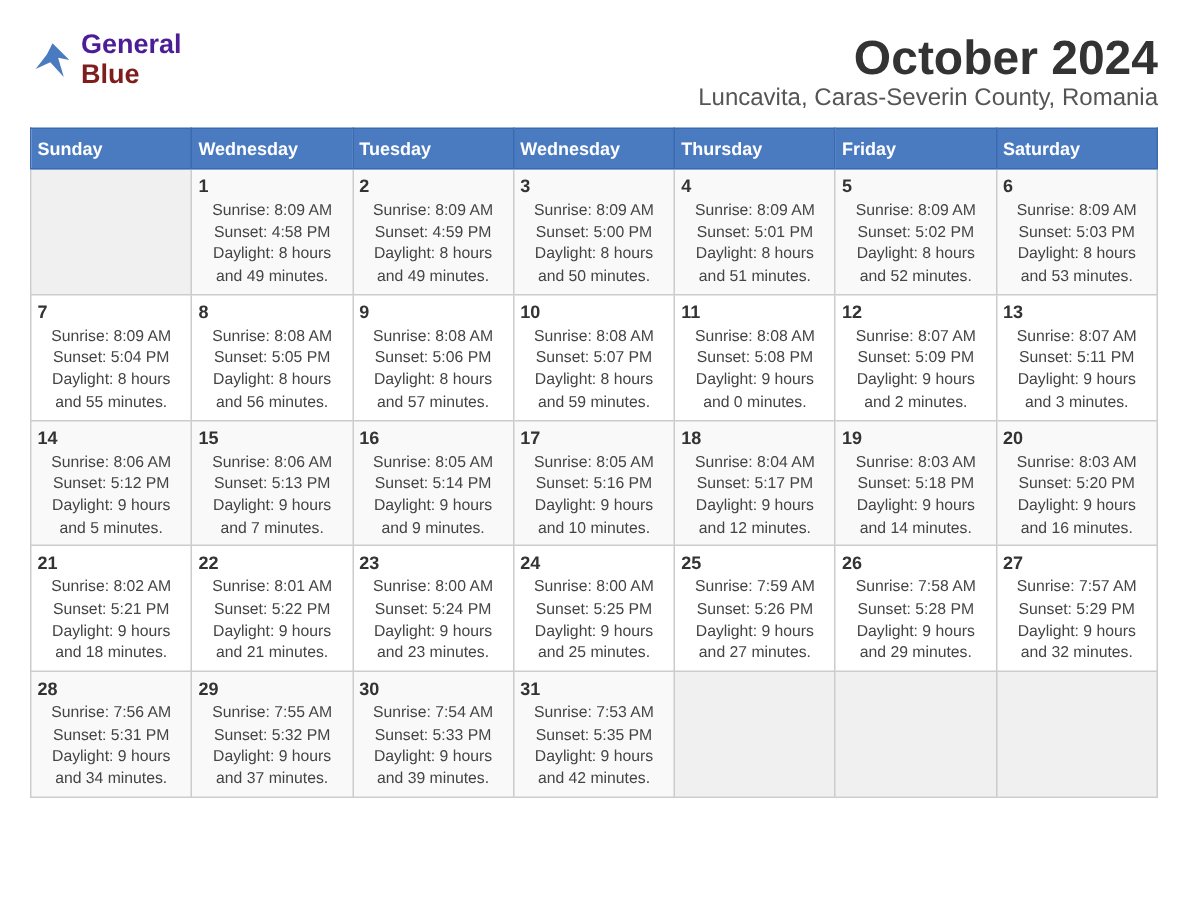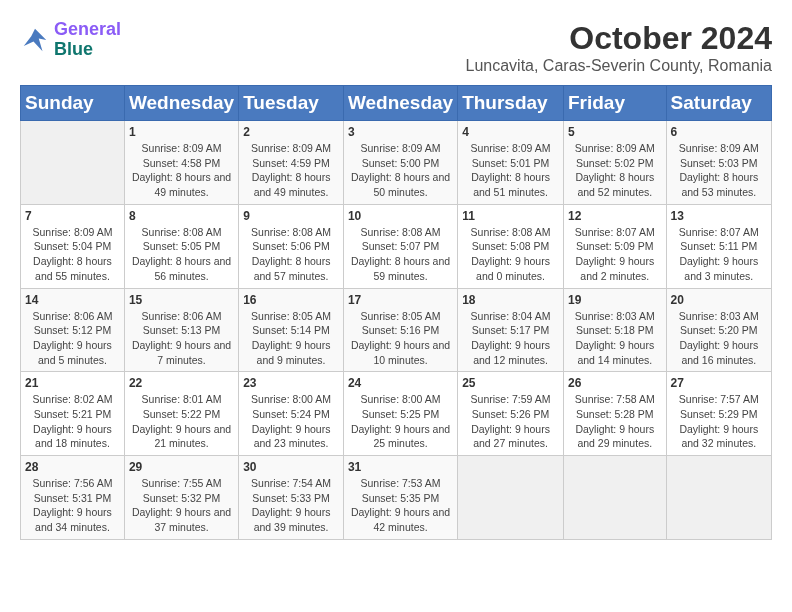--- a/index.html
+++ b/index.html
@@ -21,21 +21,21 @@
       align-items: center;
       gap: 4px;
     }
     .logo-text {
       font-size: 18px;
       font-weight: bold;
       color: #333;
       line-height: 1.1;
     }
     .logo-text span {
-      color: #8b5cf6;
+      color: #4c1d95;
     }
     .logo-bird {
       width: 30px;
       height: 30px;
     }
     .title-area {
       text-align: right;
     }
     .month-title {
       font-size: 32px;
@@ -50,21 +50,21 @@
     .calendar {
       width: 100%;
       border-collapse: collapse;
       font-size: 11px;
     }
     .calendar thead tr th {
       background-color: #4a7abf;
       color: #fff;
       padding: 6px 4px;
       text-align: left;
-      font-size: 19px;
+      font-size: 12px;
       border: 1px solid #3a6aaf;
     }
     .calendar tbody tr td {
       border: 1px solid #ccc;
       vertical-align: top;
       padding: 4px;
       width: calc(100% / 7);
       min-height: 80px;
       background: #fff;
     }
@@ -90,21 +90,21 @@
 </head>
 <body>
 
 <div class="header-area">
   <div class="logo">
     <svg class="logo-bird" viewBox="0 0 40 40">
       <polygon points="20,5 35,20 25,18 30,35 18,22 5,28 15,15" fill="#4a7abf"></polygon>
     </svg>
     <div class="logo-text">
       <div><span>General</span></div>
-      <div><span style="color:#0f766e;">Blue</span></div>
+      <div><span style="color:#7f1d1d;">Blue</span></div>
     </div>
   </div>
   <div class="title-area">
     <div class="month-title">October 2024</div>
     <div class="location-title">Luncavita, Caras-Severin County, Romania</div>
   </div>
 </div>
 
 <table class="calendar">
   <thead>

